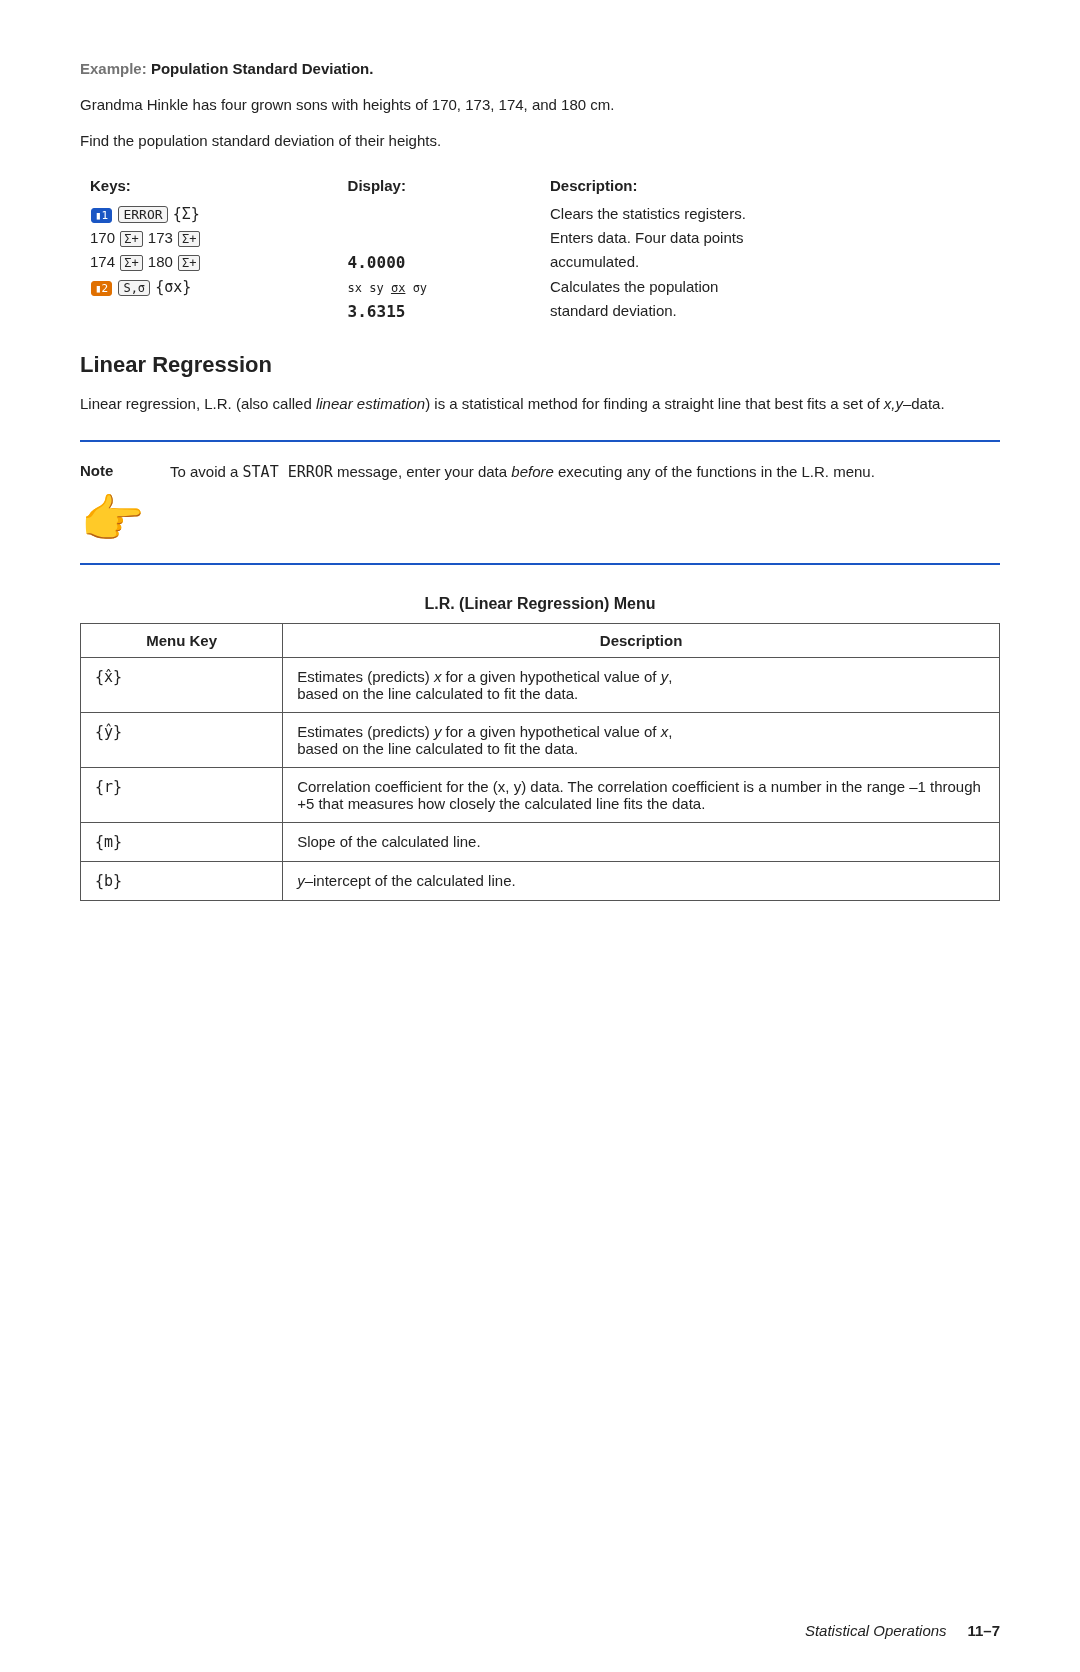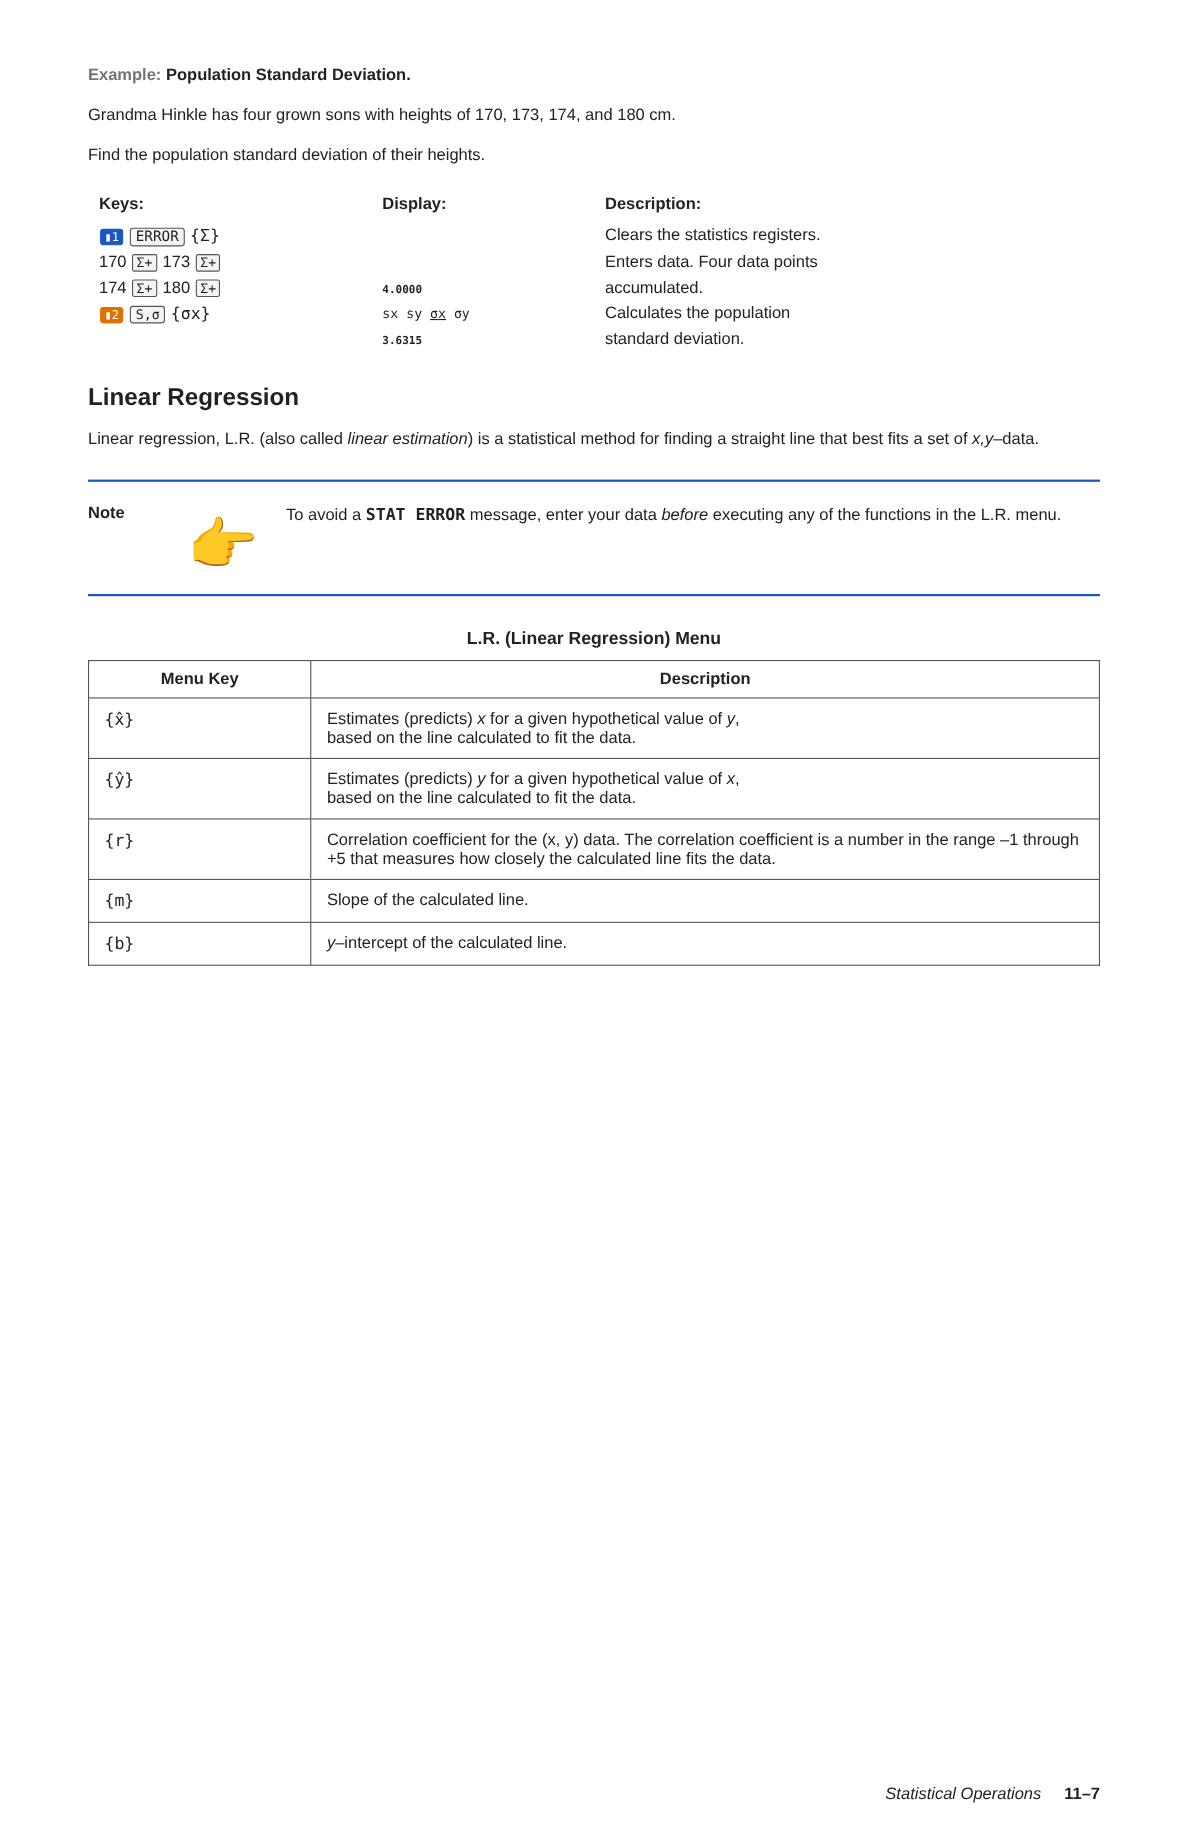--- a/index.html
+++ b/index.html
@@ -78,21 +78,21 @@
     }
 
     .key-orange {
       background: #e07000;
       color: white;
       border-color: #e07000;
     }
 
     .display-val {
       font-family: monospace;
-      font-size: 10px;
+      font-size: 16px;
       font-weight: bold;
       color: #222;
     }
 
     .display-small {
       font-family: monospace;
       font-size: 12px;
       color: #222;
     }
 
@@ -188,21 +188,20 @@
       color: #222;
     }
 
     .footer-title {
       font-style: italic;
       font-weight: normal;
     }
 
     code, .mono {
       font-family: monospace;
-      font-weight: bold;
     }
 
     .sigma-key {
       display: inline-block;
       border: 1.5px solid #555;
       border-radius: 2px;
       padding: 0 3px;
       font-size: 12px;
       font-family: monospace;
       background: #f4f4f4;
@@ -288,21 +287,21 @@
   </tbody>
 </table>
 
 <h2 class="section-heading" style="margin-top:10px;">Linear Regression</h2>
 
 <p class="section-body" style="margin-top:12px;">
   Linear regression, L.R. (also called <em>linear estimation</em>) is a statistical method for finding a straight line that best fits a set of <em>x,y</em>–data.
 </p>
 
 <div class="note-box" style="margin-top:18px;">
-  <div style="display:flex; flex-direction:row; min-width:90px; align-items:flex-start;">
+  <div style="display:flex; flex-direction:column; min-width:90px; align-items:flex-start;">
     <span class="note-label">Note</span>
     <div class="note-icon">
 
       <span class="hand-icon">👉</span>
     </div>
   </div>
   <div class="note-content">
     <span>To avoid a </span><code>STAT ERROR</code><span> message, enter your data </span><em>before</em><span> executing any of the functions in the L.R. menu.</span>
   </div>
 </div>

